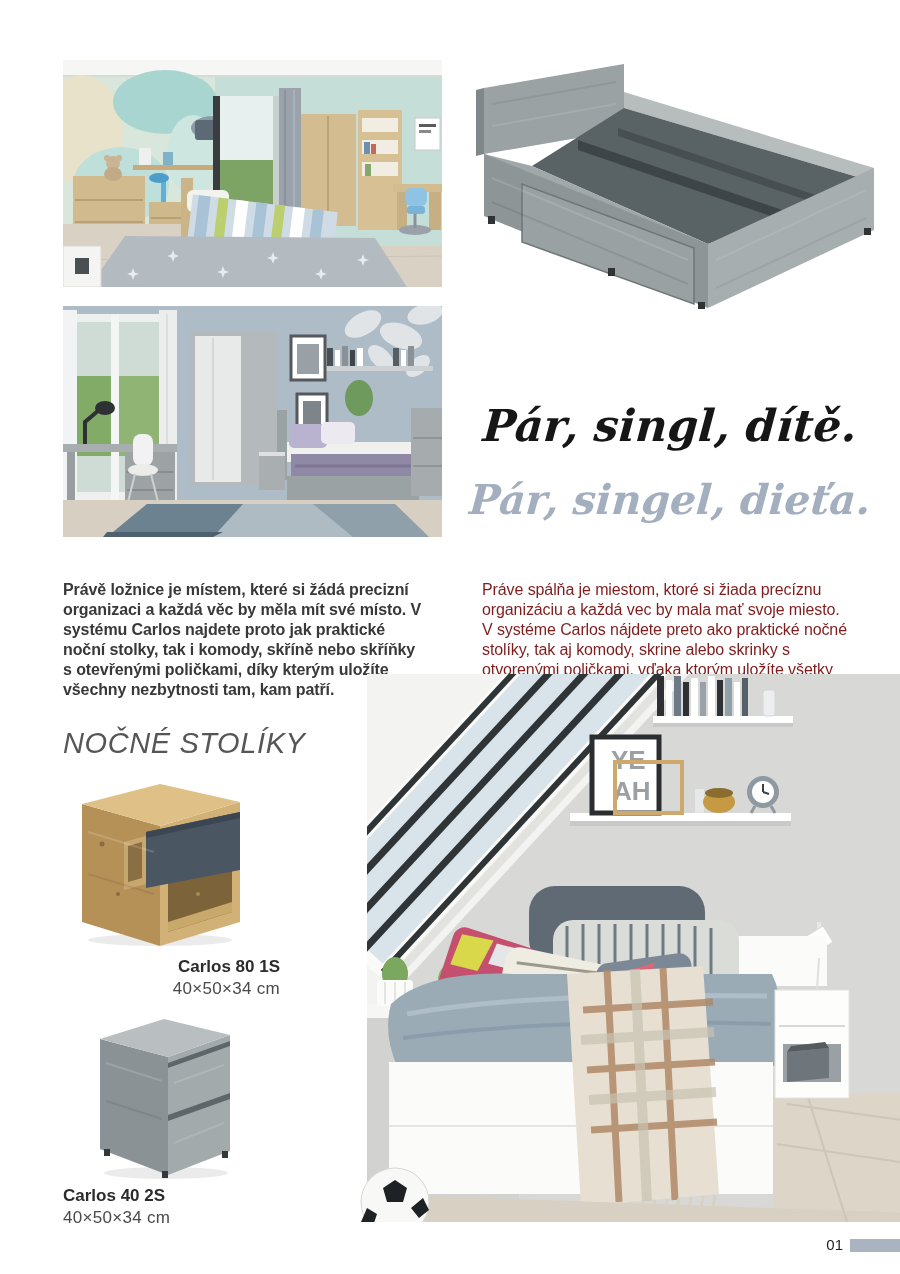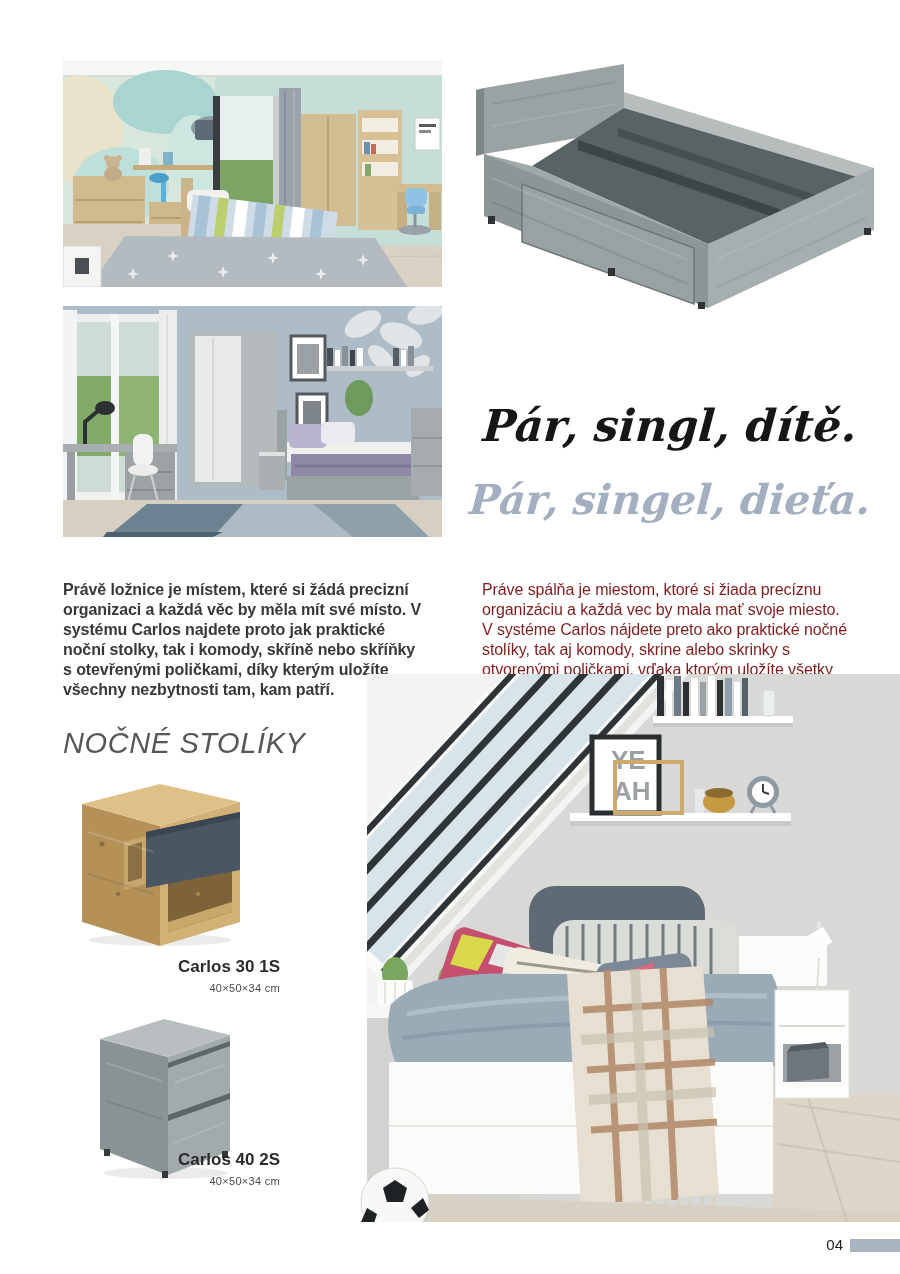--- a/index.html
+++ b/index.html
@@ -29,23 +29,23 @@
   .intro-sk{left:482px;width:372px;font-weight:normal;color:#7f1d1d;}
 
   
   .sec-primary{left:63px;top:688px;font-size:29px;font-weight:bold;color:#1d1d1d;letter-spacing:.2px;}
   .sec-secondary{left:63px;top:727px;font-size:29px;font-weight:normal;color:#565656;letter-spacing:.6px;font-style:italic;}
 
   
   .ns1-render{left:68px;top:774px;width:187px;height:174px;}
   .ns1-label{left:63px;top:955px;width:217px;text-align:right;}
   .ns2-render{left:92px;top:1011px;width:147px;height:170px;}
-  .ns2-label{left:63px;top:1148px;width:217px;text-align:right;}
+  .ns2-label{left:63px;top:1184px;width:217px;}
   .small-name{font-size:17px;}
-  .small-dims{font-size:11px;}
+  .small-dims{font-size:17px;}
 
   
   .photo-kids{left:63px;top:60px;width:379px;height:227px;}
   .photo-gray{left:63px;top:306px;width:379px;height:231px;}
   .photo-attic{left:299px;top:674px;width:671px;height:548px;padding-left:22px;}
 
   
   .page-number{right:57px;top:1236px;font-size:15px;color:#1f1f1f;}
   .footer-bar{right:0;top:1239px;width:50px;height:13px;background:#a9b4c0;}
 </style>
@@ -292,21 +292,21 @@
 
       <circle cx="34" cy="70" r="2.5" fill="#8a6b3f"></circle>
       <circle cx="50" cy="120" r="2" fill="#8a6b3f"></circle>
       <circle cx="130" cy="120" r="2" fill="#a98a52"></circle>
       <line x1="20" y1="58" x2="86" y2="78" stroke="#ffffff" stroke-width="2" opacity=".15"></line>
       <line x1="20" y1="100" x2="86" y2="120" stroke="#000000" stroke-width="2" opacity=".08"></line>
     </svg>
   </div>
 
   <div class="abs ns1-label">
-    <div class="product-name small-name">Carlos 30 1S</div>
+    <div class="product-name small-name">Carlos 80 1S</div>
     <div class="product-dims small-dims">40×50×34 cm</div>
   </div>
 
   <div class="photo ns2-render">
     <svg viewBox="0 0 147 170">
       <ellipse cx="74" cy="162" rx="62" ry="6" fill="#000000" opacity=".08"></ellipse>
       <polygon points="8,28 8,138 76,164 76,46" fill="#8b9295"></polygon>
       <polygon points="76,46 76,164 138,140 138,24" fill="#a3aaac"></polygon>
       <polygon points="8,28 72,8 138,24 76,46" fill="#b9bfc1"></polygon>
 
@@ -500,16 +500,16 @@
 
       <line x1="452" y1="284" x2="450" y2="316" stroke="#e0e0dc" stroke-width="2"></line>
 
       <circle cx="28" cy="528" r="34" fill="#f8f8f6" stroke="#d8d8d4"></circle>
       <polygon points="28,506 40,514 36,528 20,528 16,514" fill="#1e2224"></polygon>
       <polygon points="56,524 62,536 52,544 44,534" fill="#1e2224"></polygon>
       <polygon points="0,534 10,540 6,552 -6,548" fill="#1e2224"></polygon>
     </svg>
   </div>
 
-  <div class="abs page-number">04</div>
+  <div class="abs page-number">01</div>
   <div class="abs footer-bar"></div>
 
 </div>
 
 </body></html>

